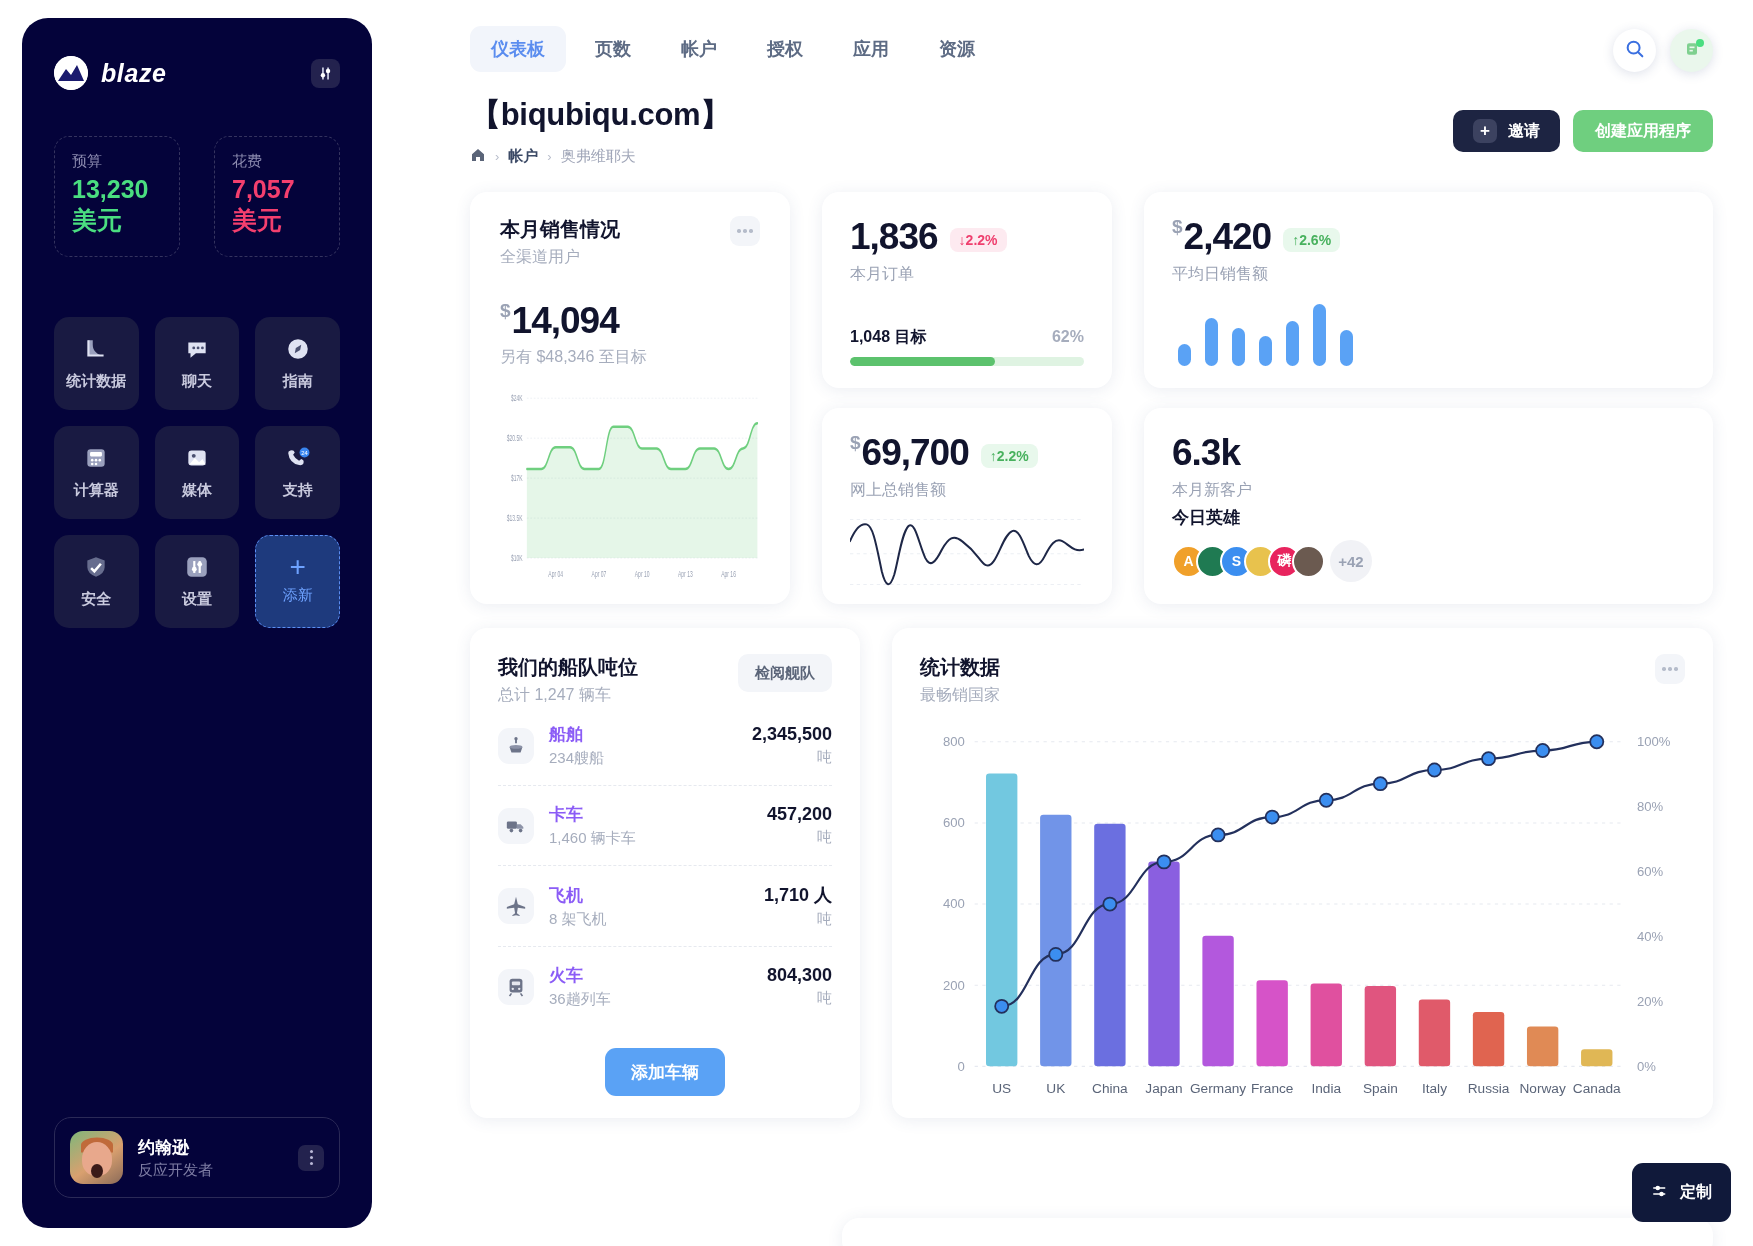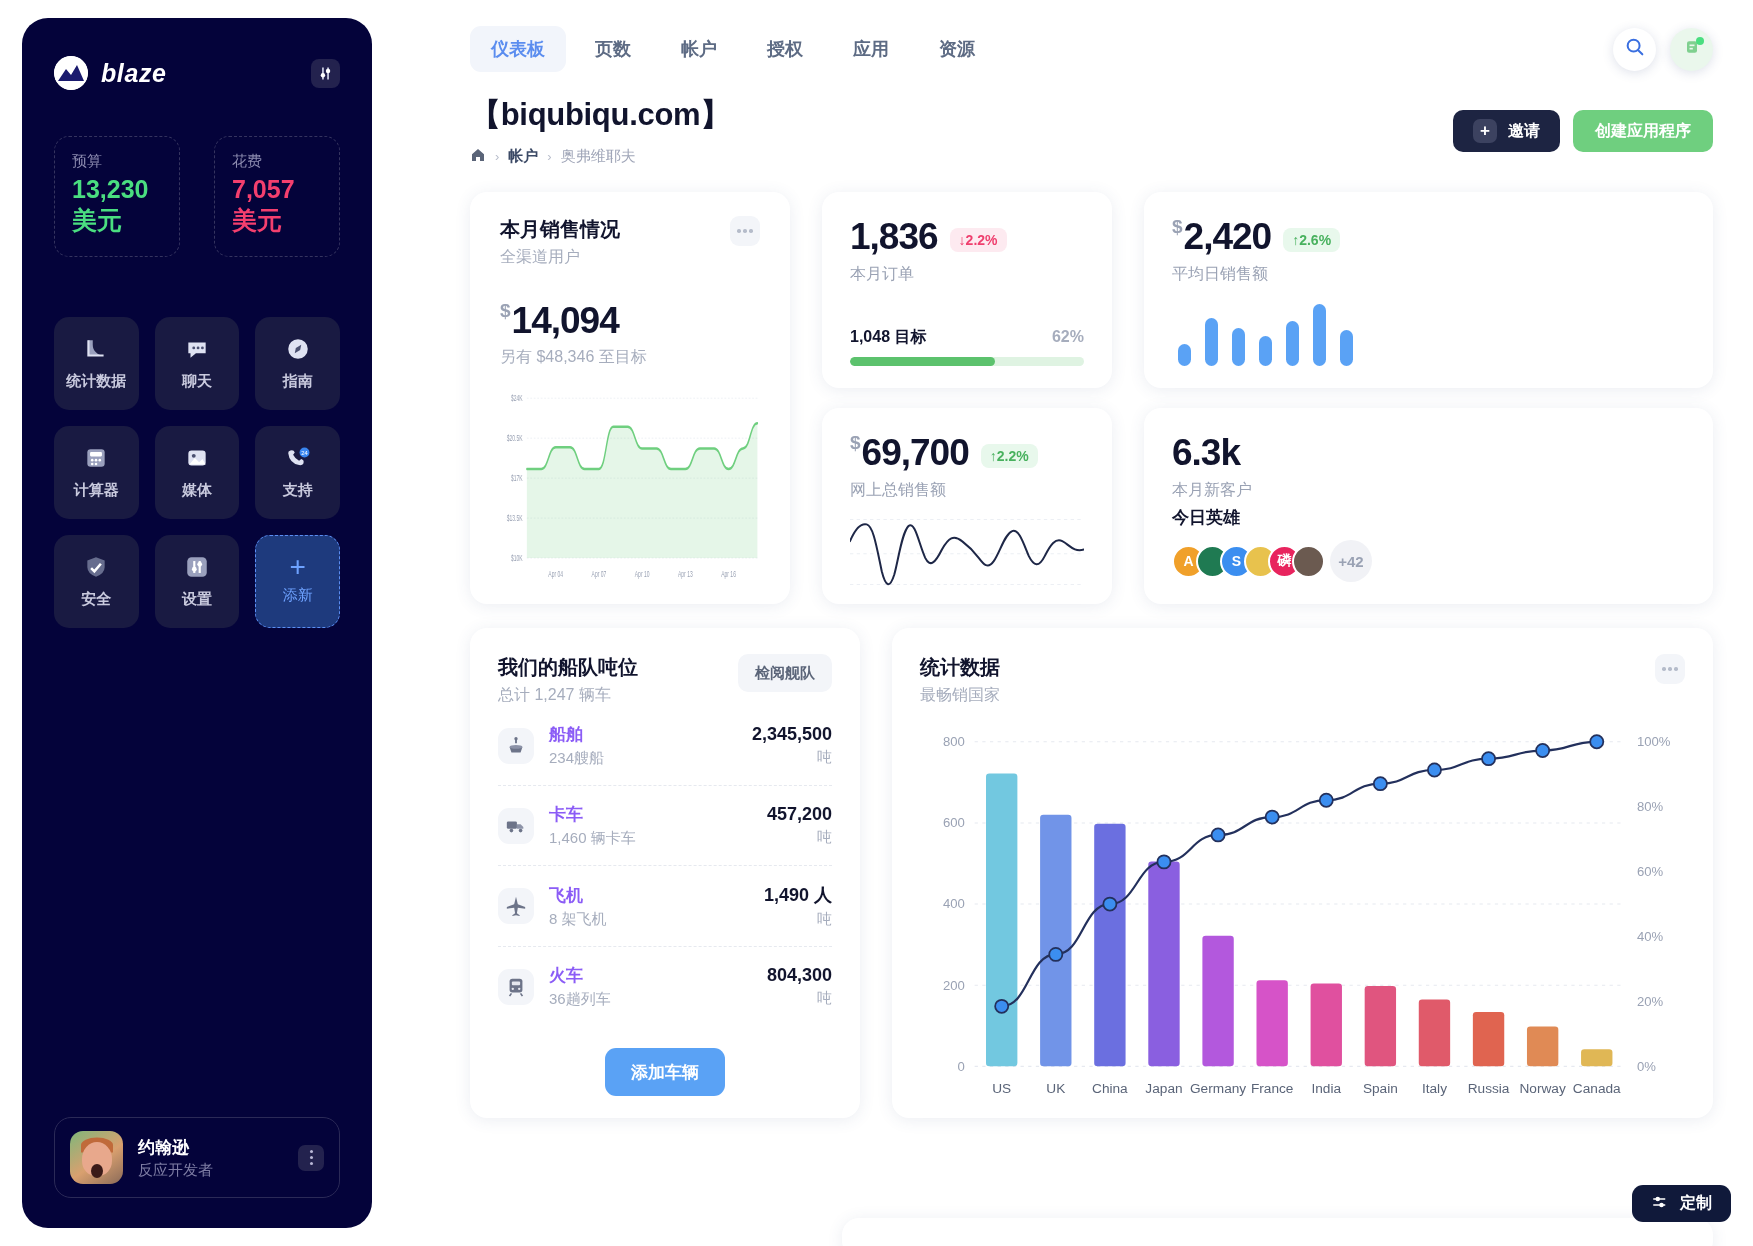--- a/index.html
+++ b/index.html
@@ -92,21 +92,21 @@
   .profile-role { color:#7e7da4; font-size:15px; margin-top:2px; }
   .kebab-v {
     width:26px; height:26px; border-radius:7px; background:#23224e;
     display:flex; flex-direction:column; align-items:center; justify-content:center; gap:3px;
   }
   .kebab-v i { width:3px; height:3px; border-radius:50%; background:#b9b8d6; display:block; }
 
   
   #main { position:absolute; left:372px; top:0; right:0; bottom:0; background:#fff; }
 
-  .topbar { display:flex; align-items:center; padding:26px 40px 0 98px; }
+  .topbar { display:flex; align-items:flex-end; padding:26px 40px 0 98px; }
   .tabs { display:flex; align-items:center; gap:8px; }
   .tab {
     font-size:18px; color:#5d6b84; padding:11px 21px; border-radius:11px; font-weight:bold;
   }
   .tab.active { background:#f2f5fb; color:#5b8def; }
   .topbar-right { margin-left:auto; display:flex; align-items:center; gap:14px; }
   .round-btn {
     width:43px; height:43px; border-radius:50%; background:#ffffff;
     box-shadow:0 2px 11px rgba(60,80,130,.17);
     display:flex; align-items:center; justify-content:center;
@@ -221,21 +221,21 @@
     display:flex; align-items:center; font-size:17px; font-weight:bold;
   }
 
   .pareto-card { padding:26px 28px 12px 28px; display:flex; flex-direction:column; }
   .pareto-chart { flex:1; position:relative; min-height:340px; margin-top:18px; }
   .pareto-chart svg { width:100%; height:100%; display:block; }
 
   .customize-btn {
     position:absolute; right:22px; bottom:24px;
     background:#10193a; color:#fff; border-radius:11px;
-    padding:0 19px; height:37px; display:flex; align-items:center; gap:11px;
+    padding:0 19px; height:59px; display:flex; align-items:center; gap:11px;
     font-size:16px; font-weight:bold;
   }
   .peek-card {
     position:absolute; left:470px; right:40px; bottom:-12px; height:40px;
     background:#fff; border-radius:17px; box-shadow:0 2px 16px rgba(60,80,130,.10);
   }
 </style>
 </head>
 <body>
 
@@ -598,21 +598,21 @@
         <span class="fleet-ico">
           <svg width="22" height="22" viewBox="0 0 24 24">
               <path d="M12 2 l2 8 l8 3 v2 l-8 -1 l-1 6 l3 2 v1 l-4 -1 l-4 1 v-1 l3 -2 l-1 -6 l-8 1 v-2 l8 -3 z" fill="#6d7489"></path>
             </svg>
         </span>
         <span>
           <span class="fleet-name" style="display:block">飞机</span>
           <span class="fleet-count" style="display:block">8 架飞机</span>
         </span>
         <span class="fleet-right">
-          <span class="fleet-val" style="display:block">1,490 人</span>
+          <span class="fleet-val" style="display:block">1,710 人</span>
           <span class="fleet-unit" style="display:block">吨</span>
         </span>
       </div>
 
       <div class="fleet-row">
         <span class="fleet-ico">
           <svg width="22" height="22" viewBox="0 0 24 24">
               <rect x="5" y="3" width="14" height="15" rx="3" fill="#6d7489"></rect>
               <rect x="7.5" y="6" width="9" height="4" rx="1" fill="#e6e8ef"></rect>
               <circle cx="8.5" cy="14" r="1.3" fill="#e6e8ef"></circle>

